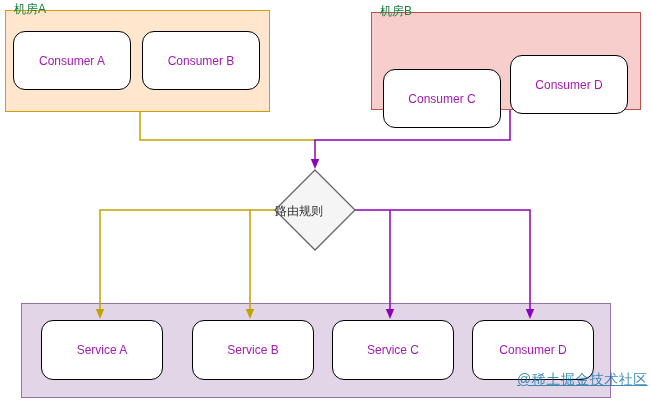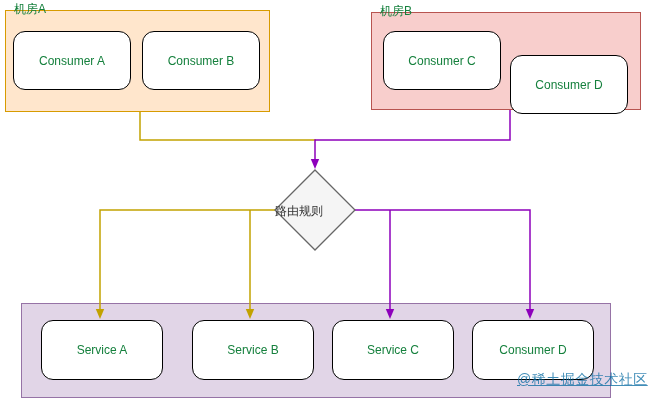--- a/index.html
+++ b/index.html
@@ -11,21 +11,21 @@
   .zone-a{left:5px;top:10px;width:265px;height:102px;}
   .zone-b{left:371px;top:12px;width:270px;height:98px;padding-left:28px;}
   .zone-services{left:21px;top:303px;width:590px;height:95px;}
   .zone-label{
     position:absolute;top:-9px;left:8px;font-size:12px;color:#15803d;
     line-height:14px;white-space:nowrap;
   }
   .node{
     position:absolute;border:1.5px solid;border-radius:12px;box-sizing:border-box;
     display:flex;align-items:center;justify-content:center;
-    font-size:12px;color:#15803d;white-space:nowrap;
+    font-size:12px;color:#a21caf;white-space:nowrap;
   }
   .consumer{width:118px;height:59px;}
   .service{width:122px;height:60px;}
   .n-ca{left:7px;top:20px;}
   .n-cb{left:136px;top:20px;}
   .n-cc{left:11px;top:18px;}
   .n-cd{left:138px;top:18px;margin-top:24px;}
   .n-sa{left:19px;top:16px;}
   .n-sb{left:170px;top:16px;}
   .n-sc{left:310px;top:16px;}
@@ -50,21 +50,21 @@
     <div class="node consumer n-ca" style="background-color: rgb(255, 255, 255); border-color: rgb(0, 0, 0);">
       <span>Consumer A</span>
     </div>
     <div class="node consumer n-cb" style="background-color: rgb(255, 255, 255); border-color: rgb(0, 0, 0); align-items: center;">
       <span>Consumer B</span>
     </div>
   </div>
 
   <div class="zone zone-b" style="background-color: rgb(248, 206, 204); border-color: rgb(184, 84, 80);">
     <div class="zone-label">机房B</div>
-    <div class="node consumer n-cc" style="background-color: rgb(255, 255, 255); border-color: rgb(0, 0, 0);">
+    <div class="node consumer n-cc" style="background-color: rgb(255, 255, 255); border-color: rgb(0, 0, 0); margin-top: 38px;">
       <span>Consumer C</span>
     </div>
     <div class="node consumer n-cd" style="background-color: rgb(255, 255, 255); border-color: rgb(0, 0, 0);">
       <span>Consumer D</span>
     </div>
   </div>
 
   <div class="zone zone-services" style="background-color: rgb(225, 213, 231); border-color: rgb(150, 115, 166);">
     <div class="node service n-sa" style="background-color: rgb(255, 255, 255); border-color: rgb(0, 0, 0);">
       <span>Service A</span>

